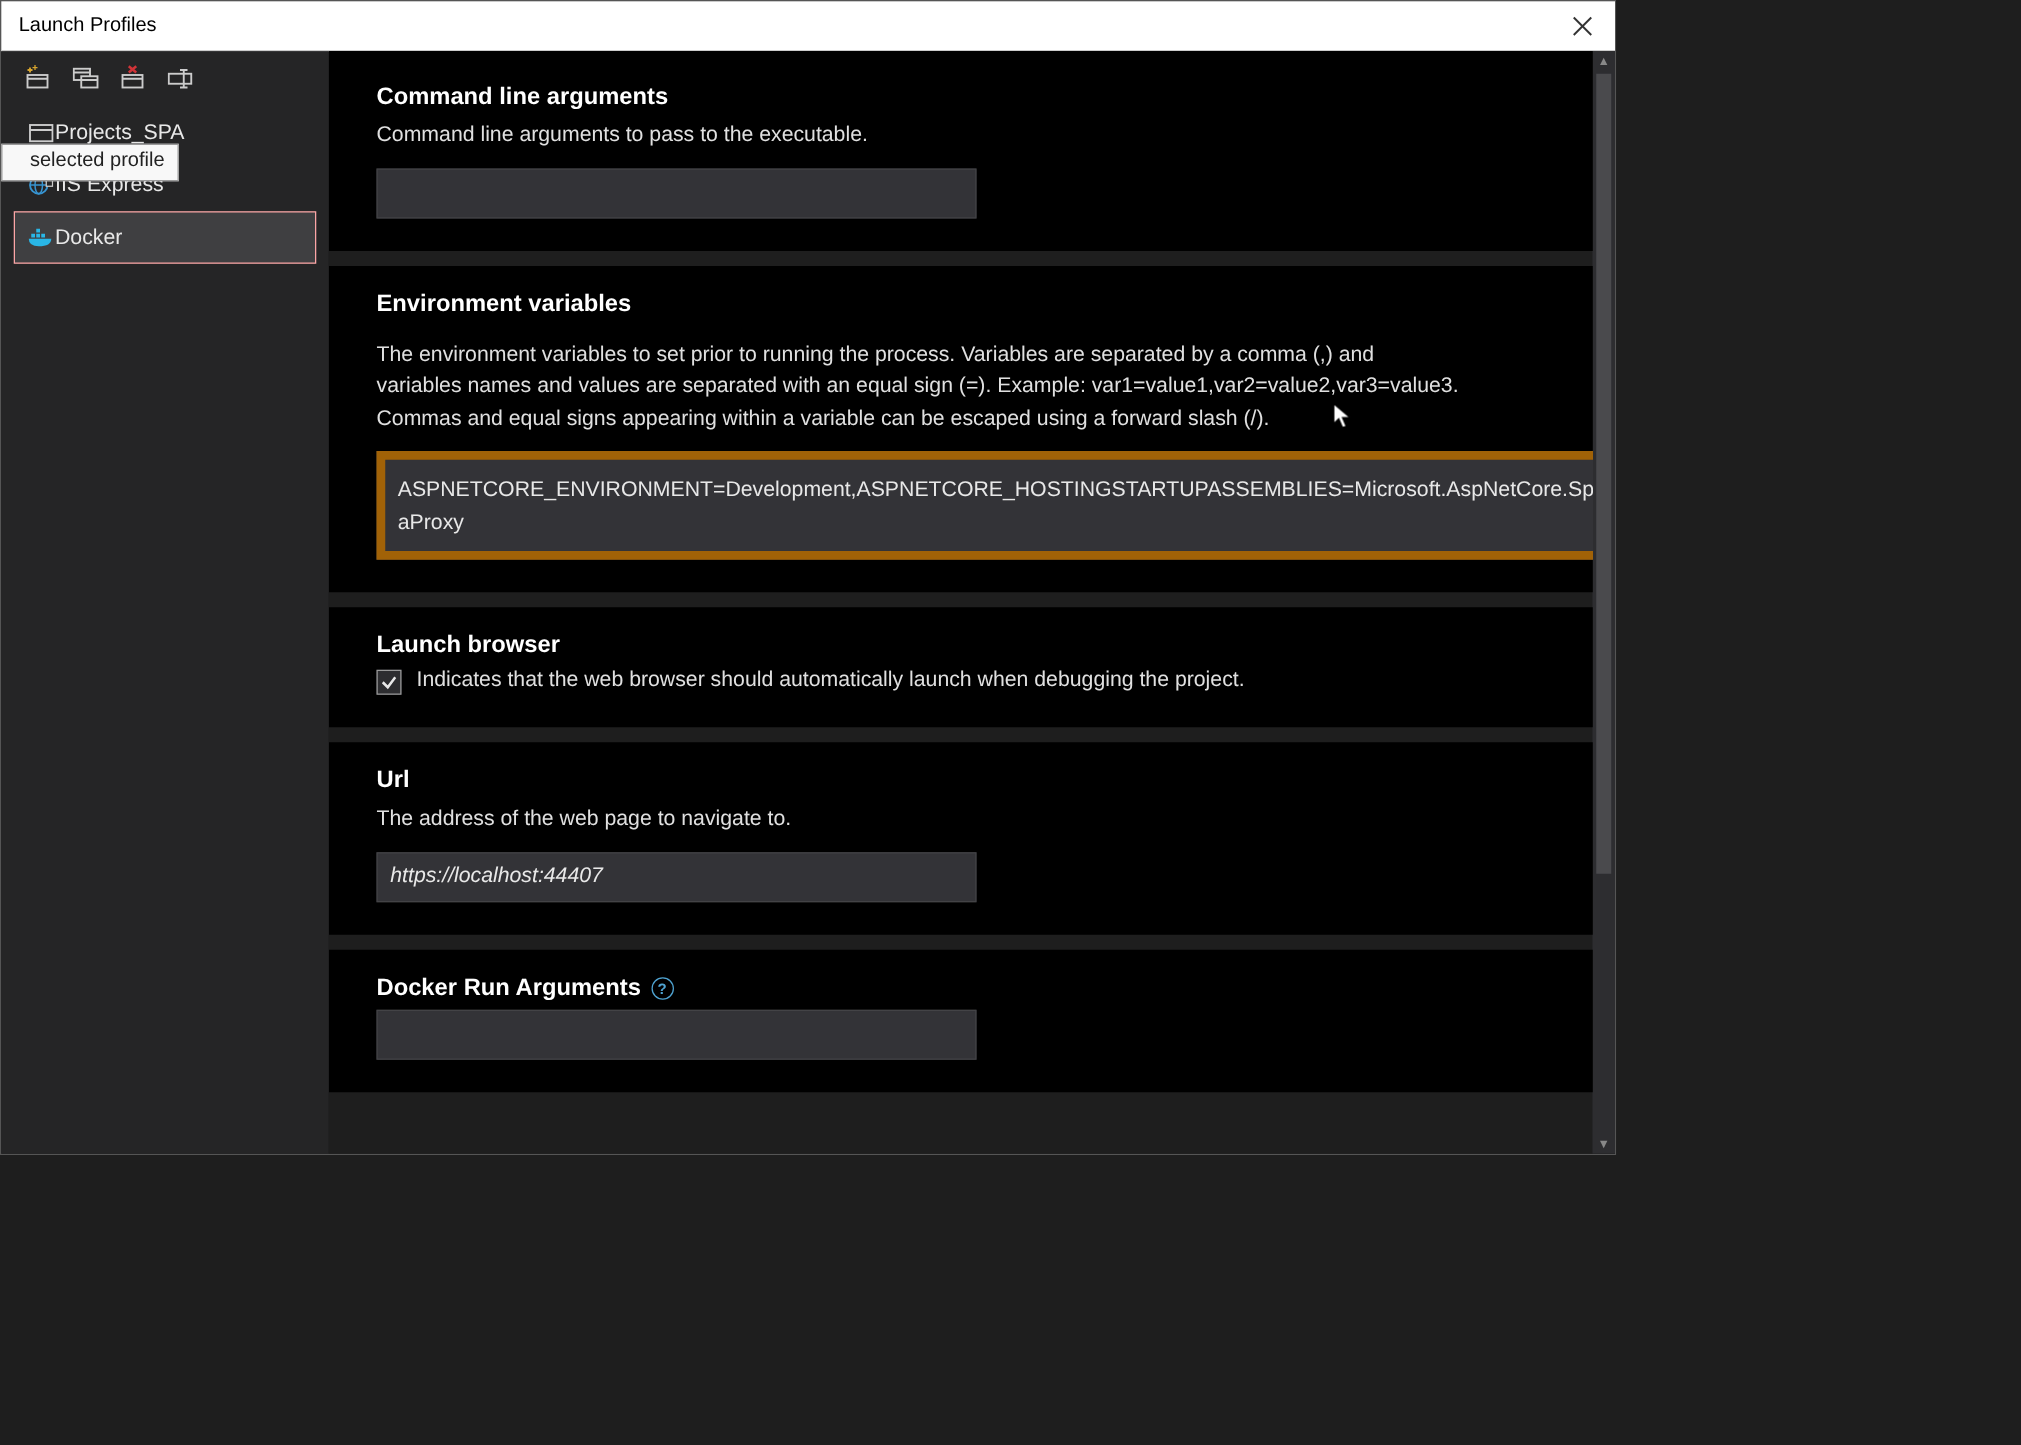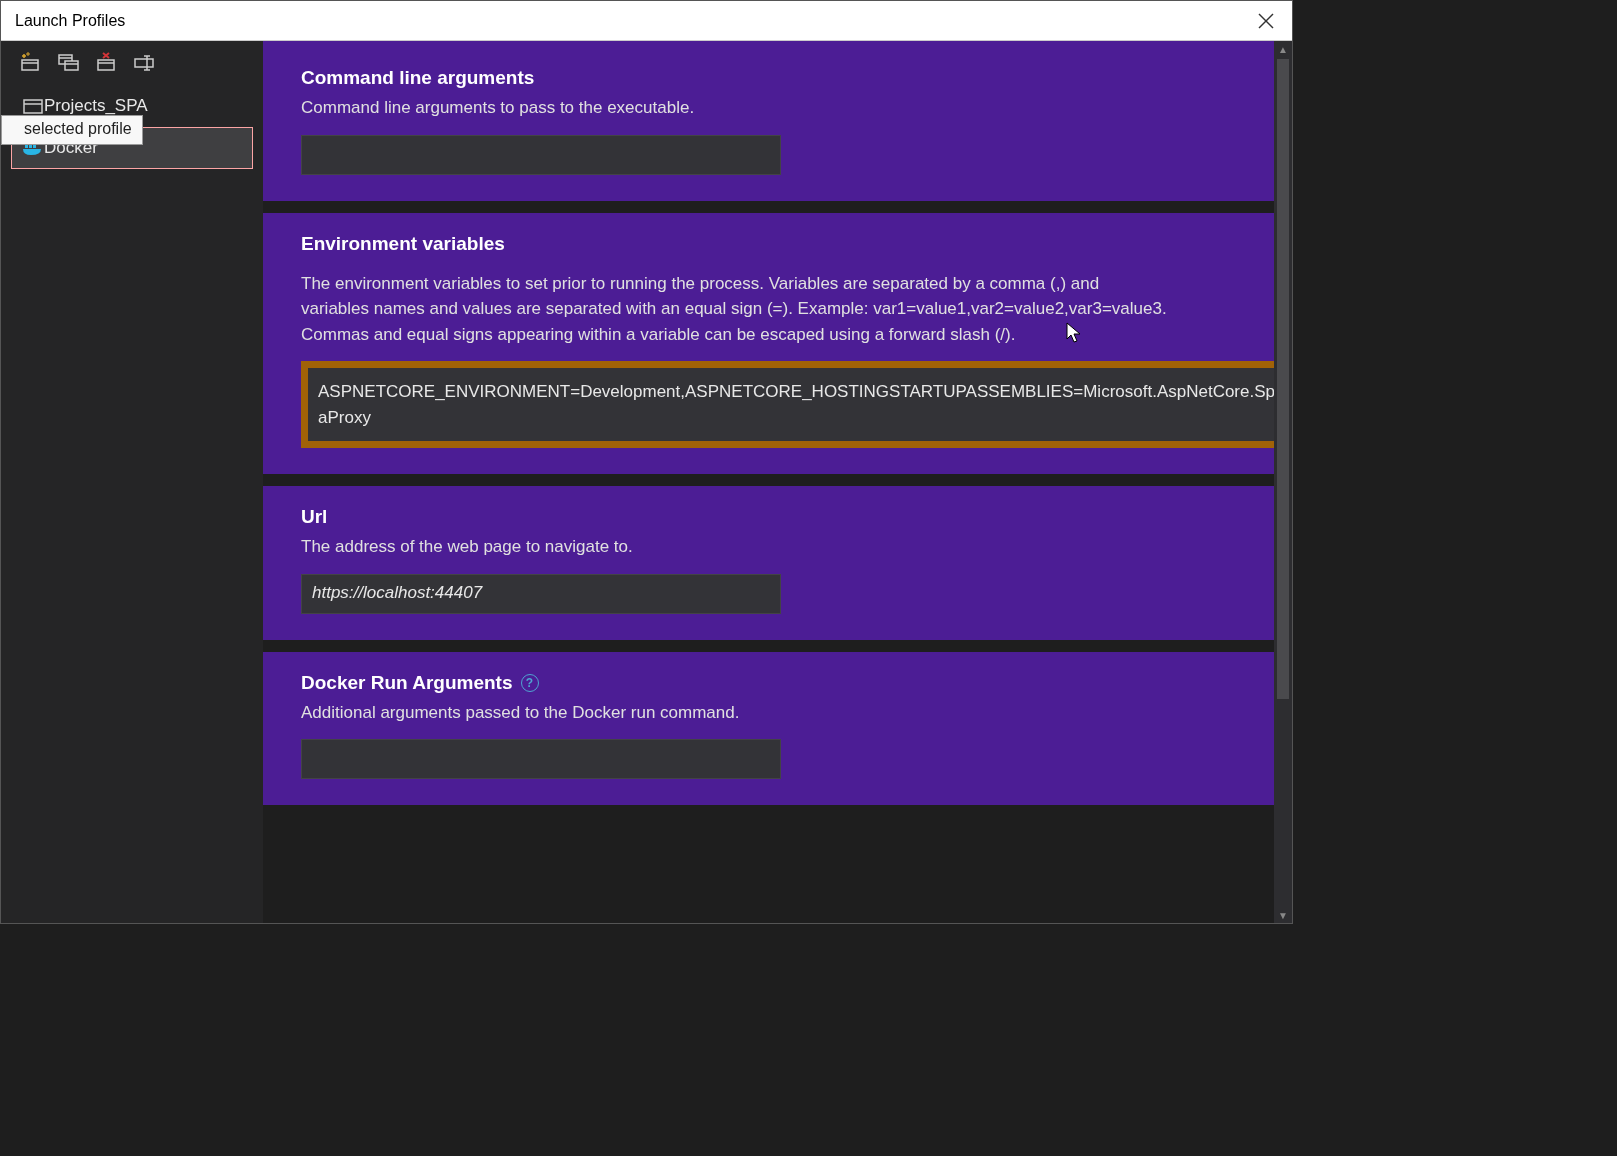--- a/index.html
+++ b/index.html
@@ -106,21 +106,21 @@
     background: #1e1e1e;
     overflow: hidden;
     position: relative;
     display: flex;
   }
   .scroll-area {
     flex: 1;
     overflow-y: auto;
   }
   .section {
-    background: #4c1d95;
+    background: #000000;
     margin-bottom: 12px;
     padding: 20px 38px 26px 38px;
   }
   .section-title {
     font-size: 19px;
     font-weight: 600;
     color: #ffffff;
     margin-bottom: 6px;
     display: flex;
     align-items: center;
@@ -276,20 +276,31 @@
       <div class="profile-list">
         <div class="profile-item">
           <span class="p-icon">
             <svg width="20" height="18" viewBox="0 0 20 18">
               <rect x="1" y="3" width="18" height="13" fill="none" stroke="#ccc" stroke-width="1.5"></rect>
               <line x1="1" y1="7" x2="19" y2="7" stroke="#ccc" stroke-width="1.5"></line>
             </svg>
           </span>
           <span>Projects_SPA</span>
         </div>
+        <div class="profile-item">
+          <span class="p-icon">
+            <svg width="20" height="18" viewBox="0 0 20 18">
+              <circle cx="8" cy="9" r="7" fill="none" stroke="#3794d1" stroke-width="1.5"></circle>
+              <ellipse cx="8" cy="9" rx="3" ry="7" fill="none" stroke="#3794d1" stroke-width="1.2"></ellipse>
+              <line x1="1" y1="9" x2="15" y2="9" stroke="#3794d1" stroke-width="1.2"></line>
+              <rect x="14" y="3" width="5" height="7" fill="#252526" stroke="#ccc" stroke-width="1"></rect>
+            </svg>
+          </span>
+          <span>IIS Express</span>
+        </div>
         <div class="profile-item selected">
           <span class="p-icon">
             <svg width="22" height="18" viewBox="0 0 22 18">
               <rect x="3" y="6" width="3" height="3" fill="#29b6e6"></rect>
               <rect x="7" y="6" width="3" height="3" fill="#29b6e6"></rect>
               <rect x="11" y="6" width="3" height="3" fill="#29b6e6"></rect>
               <rect x="7" y="2" width="3" height="3" fill="#29b6e6"></rect>
               <path d="M 1 10 Q 1 16 9 16 Q 19 16 19 10 Z" fill="#29b6e6"></path>
             </svg>
           </span>
@@ -306,33 +317,43 @@
           <div class="section-desc">Command line arguments to pass to the executable.</div>
           <div class="text-input"></div>
         </div>
 
         <div class="section">
           <div class="section-title">Environment variables</div>
           <div class="section-desc" style="max-width:870px;margin-top:16px;">The environment variables to set prior to running the process. Variables are separated by a comma (,) and variables names and values are separated with an equal sign (=). Example: var1=value1,var2=value2,var3=value3. Commas and equal signs appearing within a variable can be escaped using a forward slash (/).</div>
           <div class="text-area">ASPNETCORE_ENVIRONMENT=Development,ASPNETCORE_HOSTINGSTARTUPASSEMBLIES=Microsoft.AspNetCore.SpaProxy</div>
         </div>
 
+        <div class="section">
+          <div class="section-title">Launch browser</div>
+          <div class="checkbox-row">
+            <div class="checkbox">
+              <svg width="14" height="14" viewBox="0 0 14 14">
+                <path d="M 2 7 L 6 11 L 12 3" fill="none" stroke="#e8e8e8" stroke-width="2"></path>
+              </svg>
+            </div>
+            <span>Indicates that the web browser should automatically launch when debugging the project.</span>
+          </div>
+        </div>
 
         <div class="section">
           <div class="section-title">Url</div>
           <div class="section-desc">The address of the web page to navigate to.</div>
           <div class="text-input">https://localhost:44407</div>
         </div>
 
         <div class="section">
           <div class="section-title">
             <span>Docker Run Arguments</span>
             <span class="help-icon">?</span>
           </div>
-          <div class="section-desc">Additional arguments passed to the Docker run command.</div>
           <div class="text-input"></div>
         </div>
 
       </div>
 
       <div class="scrollbar">
         <div class="scroll-arrow up">▲</div>
         <div class="scroll-thumb"></div>
         <div class="scroll-arrow down">▼</div>
       </div>

